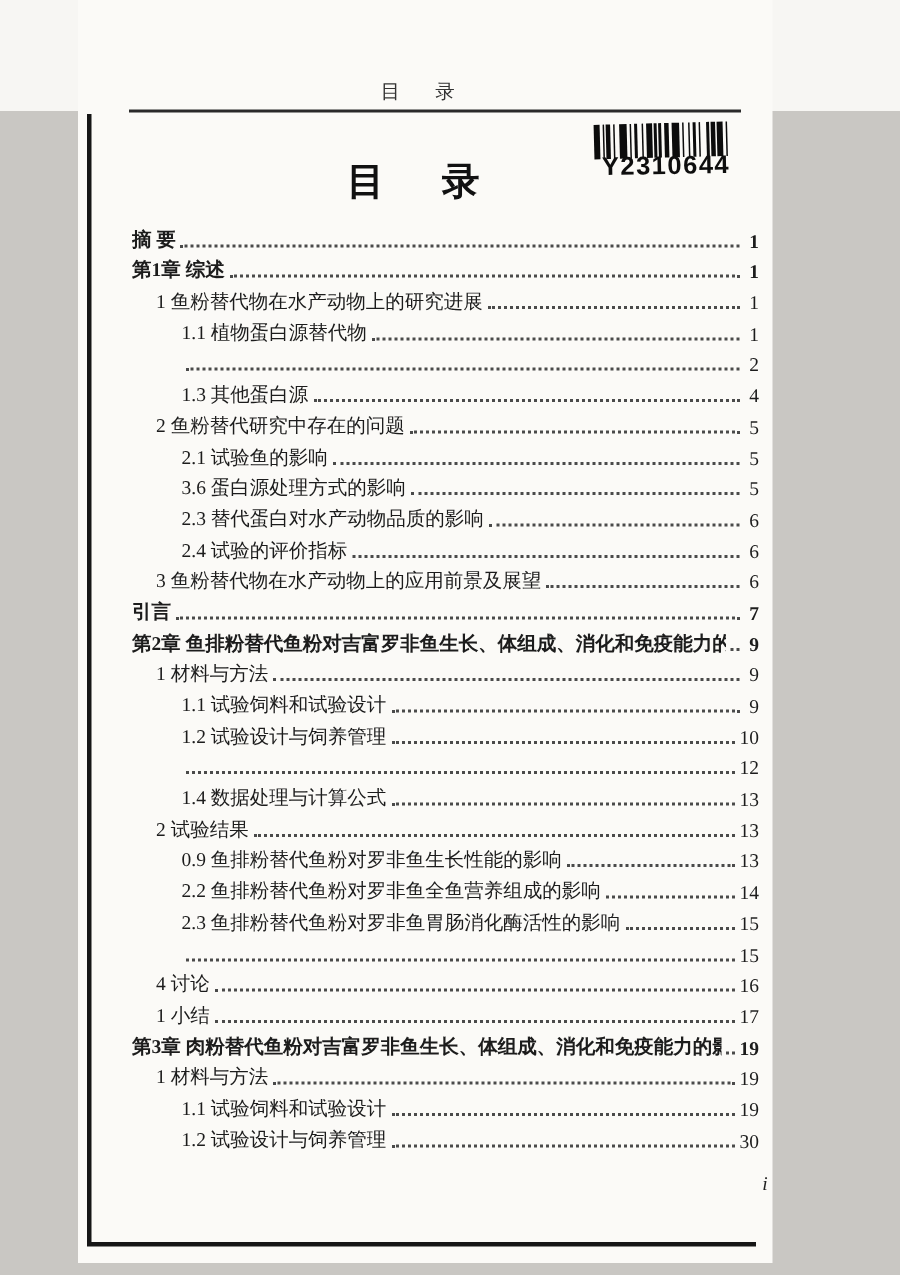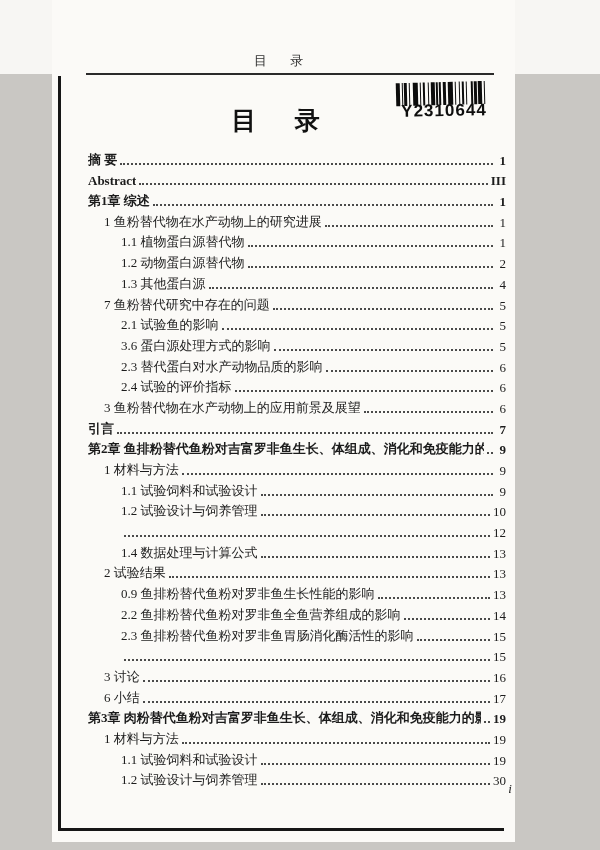--- a/index.html
+++ b/index.html
@@ -141,51 +141,45 @@
 
 <div class="main-title">目  录</div>
 
 <div class="toc">
     <div class="toc-row lvl0 bold">
       <span class="toc-text">摘 要</span>
       <span class="dots"></span>
       <span class="toc-page">1</span>
     </div>
     <div class="toc-row lvl0 bold">
-      <span class="toc-text">Abstract</span>
-      <span class="dots"></span>
-      <span class="toc-page">III</span>
-    </div>
-    <div class="toc-row lvl0 bold">
       <span class="toc-text">第1章 综述</span>
       <span class="dots"></span>
       <span class="toc-page">1</span>
     </div>
     <div class="toc-row lvl1">
       <span class="toc-text">1 鱼粉替代物在水产动物上的研究进展</span>
       <span class="dots"></span>
       <span class="toc-page">1</span>
     </div>
     <div class="toc-row lvl2">
       <span class="toc-text">1.1 植物蛋白源替代物</span>
       <span class="dots"></span>
       <span class="toc-page">1</span>
     </div>
     <div class="toc-row lvl2">
-      <span class="toc-text">1.2 动物蛋白源替代物</span>
       <span class="dots"></span>
       <span class="toc-page">2</span>
     </div>
     <div class="toc-row lvl2">
       <span class="toc-text">1.3 其他蛋白源</span>
       <span class="dots"></span>
       <span class="toc-page">4</span>
     </div>
     <div class="toc-row lvl1">
-      <span class="toc-text">7 鱼粉替代研究中存在的问题</span>
+      <span class="toc-text">2 鱼粉替代研究中存在的问题</span>
       <span class="dots"></span>
       <span class="toc-page">5</span>
     </div>
     <div class="toc-row lvl2">
       <span class="toc-text">2.1 试验鱼的影响</span>
       <span class="dots"></span>
       <span class="toc-page">5</span>
     </div>
     <div class="toc-row lvl2">
       <span class="toc-text">3.6 蛋白源处理方式的影响</span>
@@ -259,26 +253,26 @@
     <div class="toc-row lvl2">
       <span class="toc-text">2.3 鱼排粉替代鱼粉对罗非鱼胃肠消化酶活性的影响</span>
       <span class="dots"></span>
       <span class="toc-page">15</span>
     </div>
     <div class="toc-row lvl2">
       <span class="dots"></span>
       <span class="toc-page">15</span>
     </div>
     <div class="toc-row lvl1">
-      <span class="toc-text">3 讨论</span>
+      <span class="toc-text">4 讨论</span>
       <span class="dots"></span>
       <span class="toc-page">16</span>
     </div>
     <div class="toc-row lvl1">
-      <span class="toc-text">6 小结</span>
+      <span class="toc-text">1 小结</span>
       <span class="dots"></span>
       <span class="toc-page">17</span>
     </div>
     <div class="toc-row lvl0 bold">
       <span class="toc-text">第3章 肉粉替代鱼粉对吉富罗非鱼生长、体组成、消化和免疫能力的影响</span>
       <span class="dots"></span>
       <span class="toc-page">19</span>
     </div>
     <div class="toc-row lvl1">
       <span class="toc-text">1 材料与方法</span>

